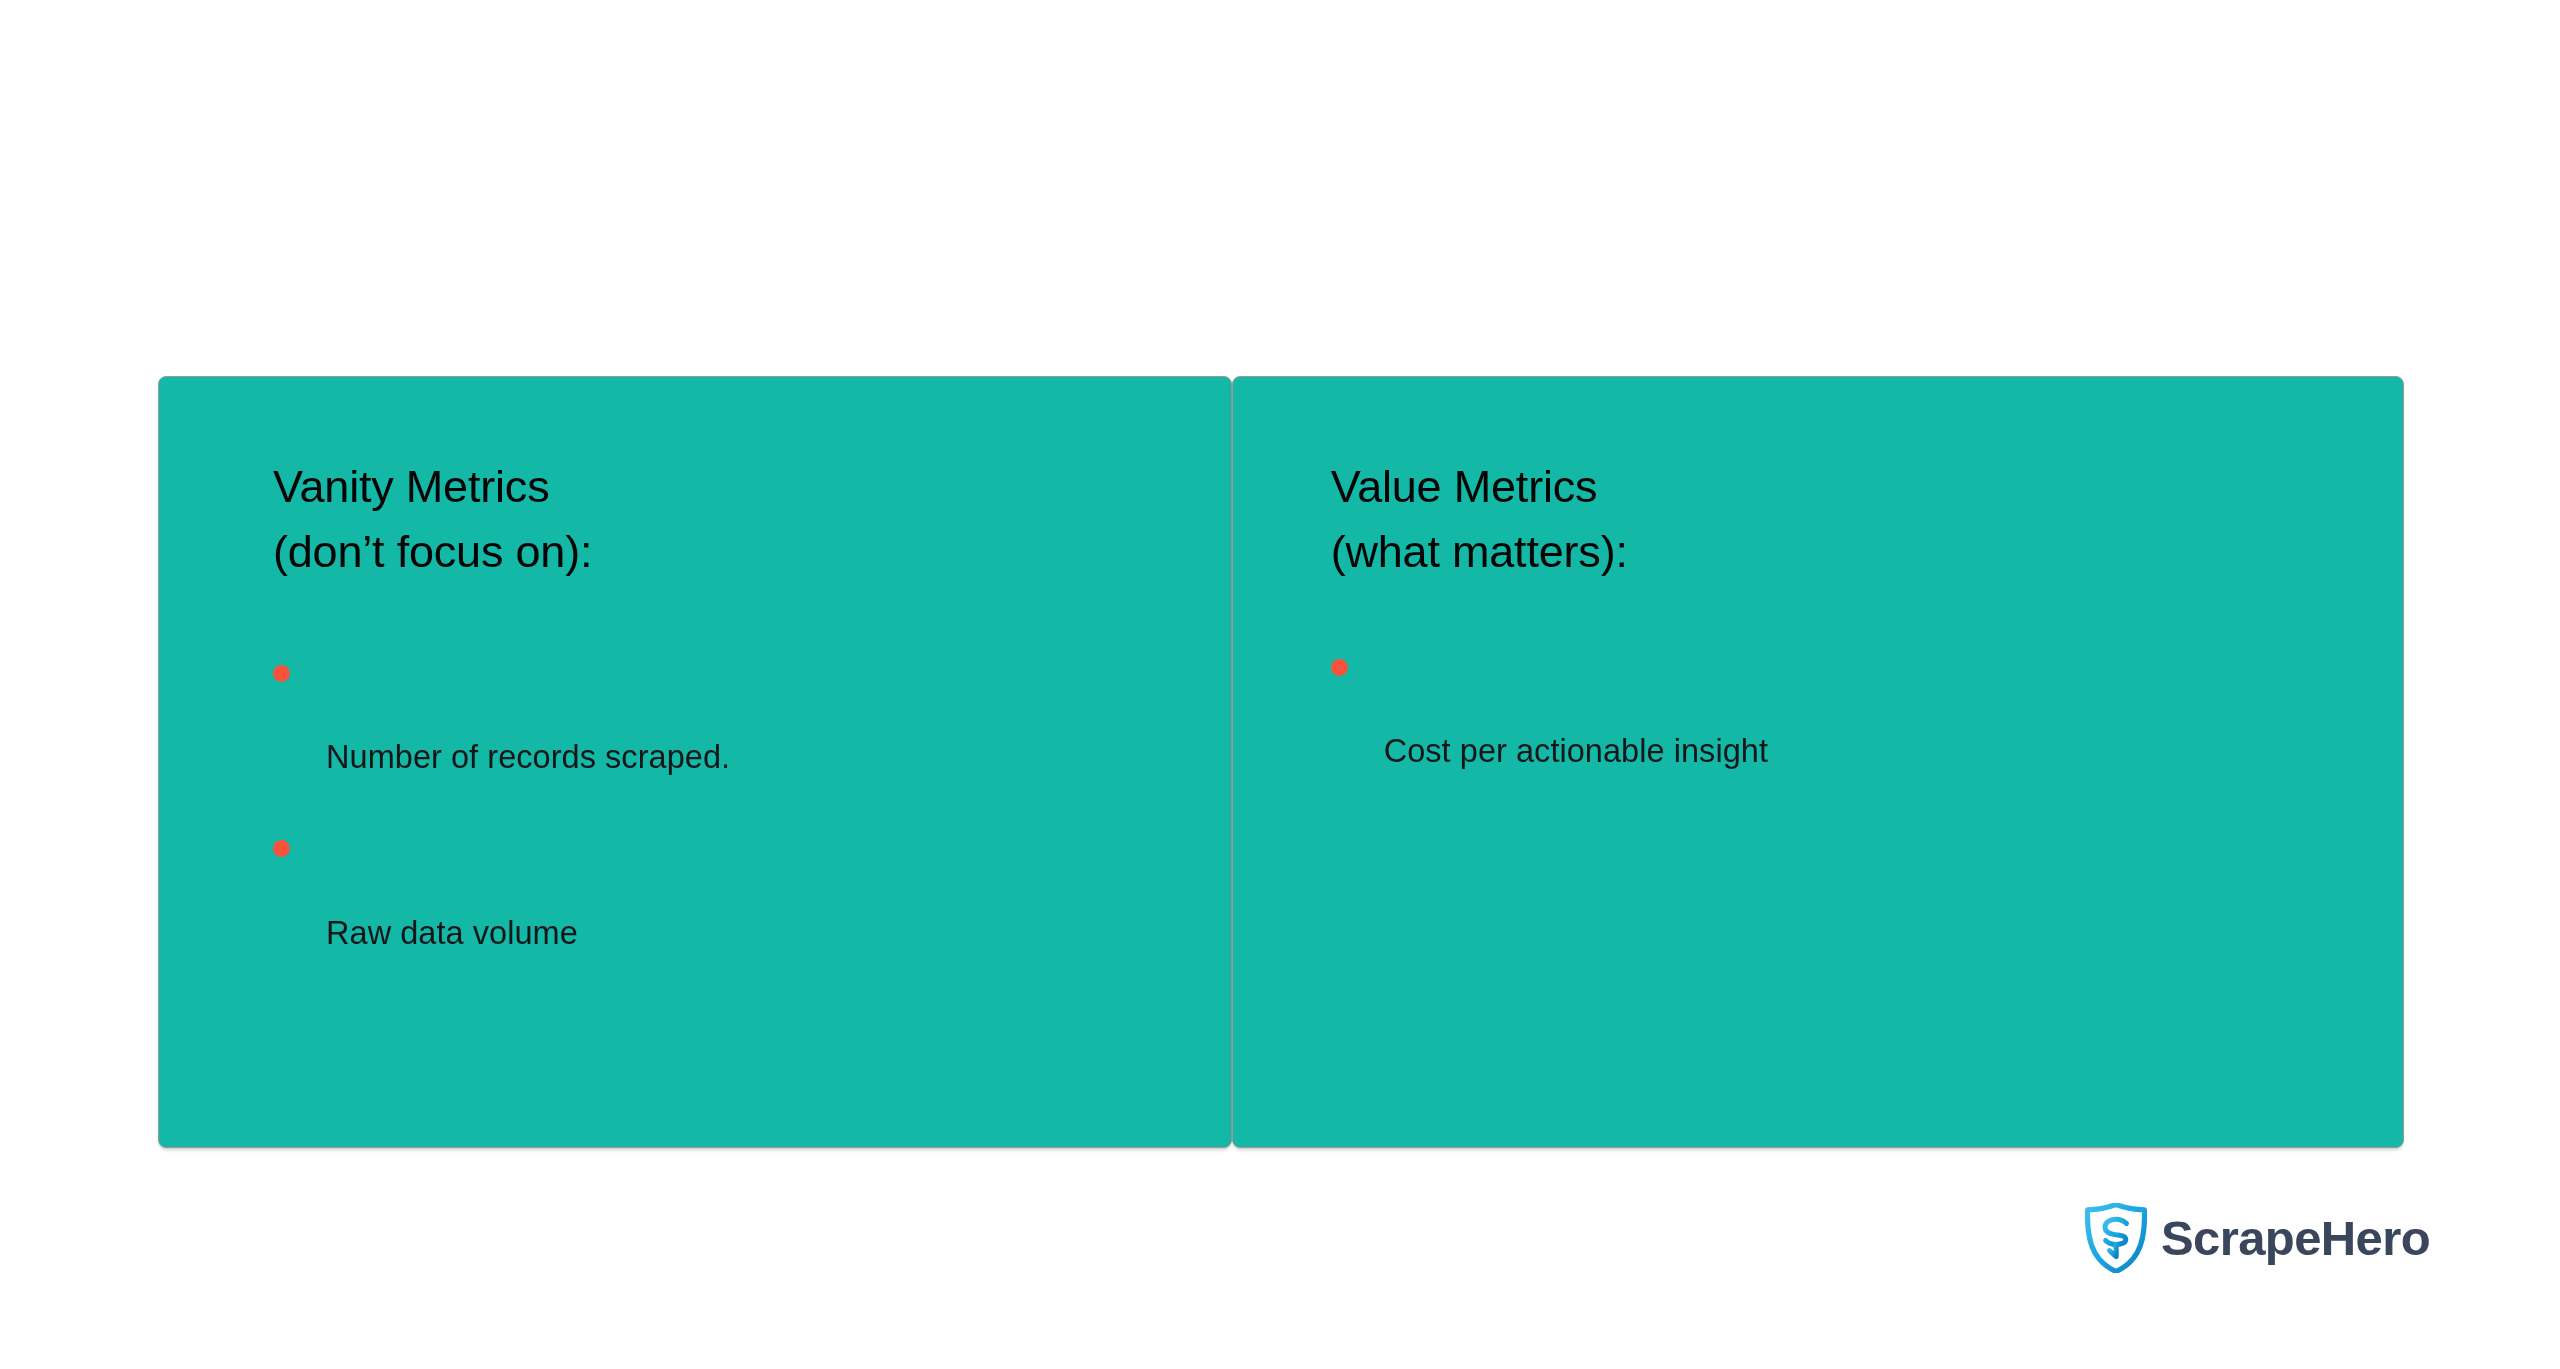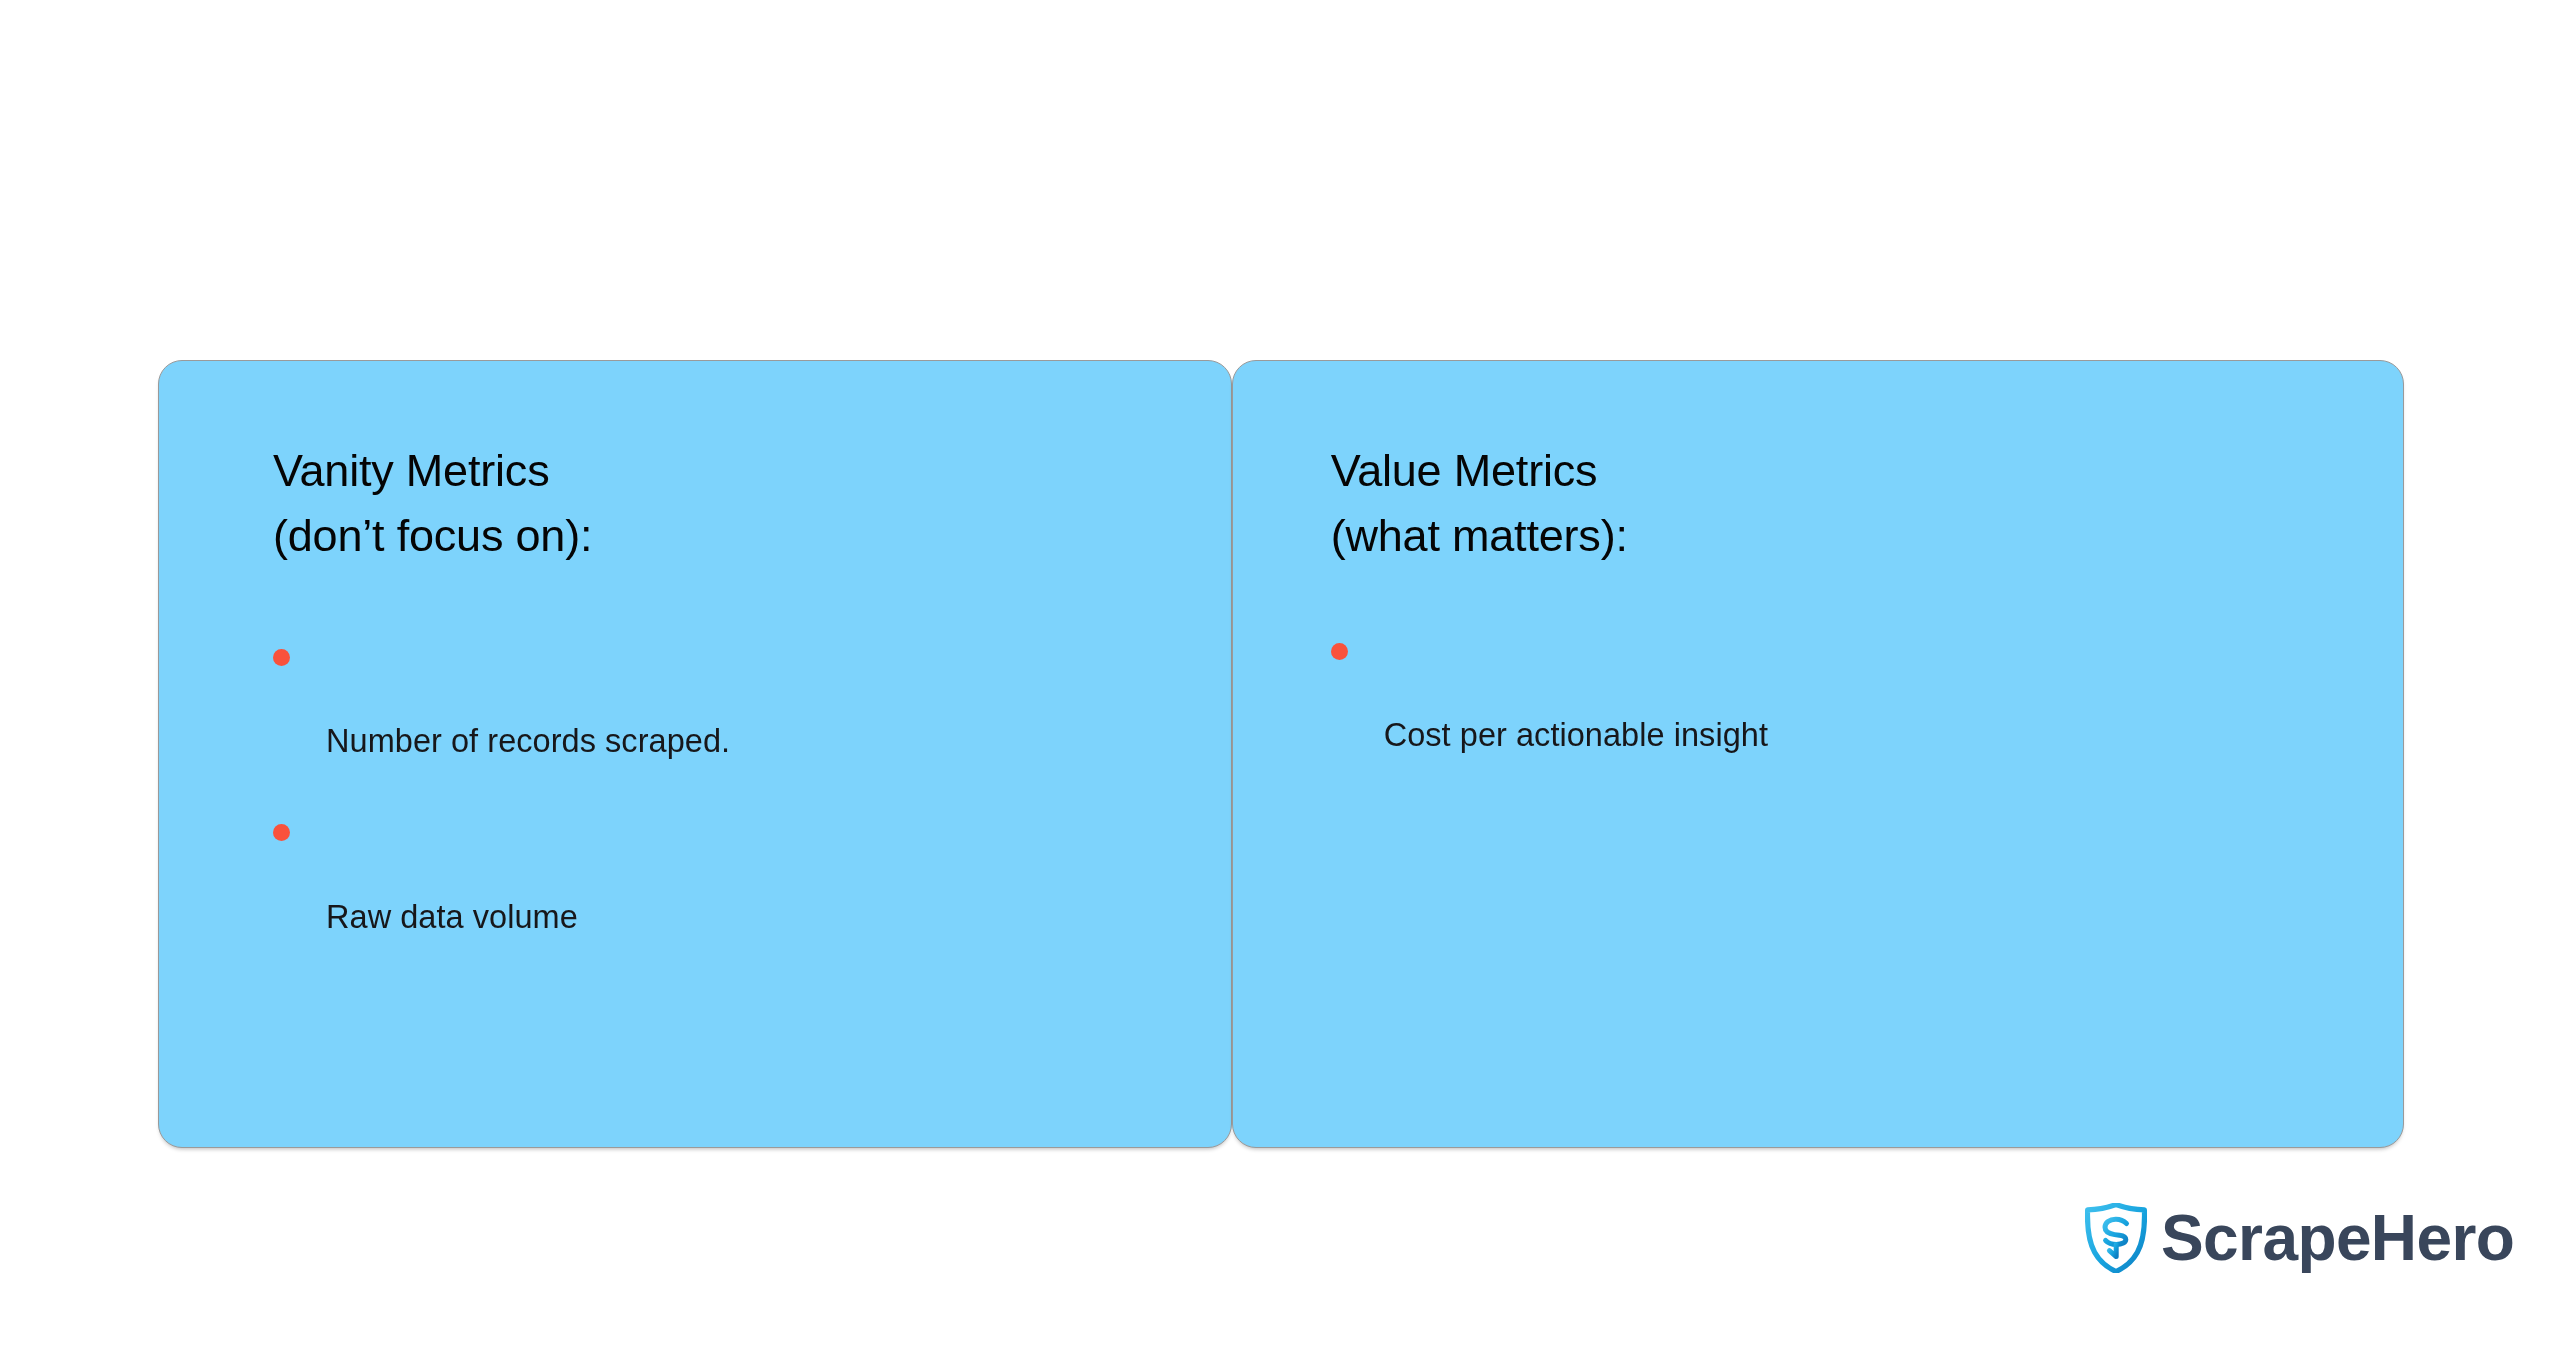--- a/index.html
+++ b/index.html
@@ -46,25 +46,26 @@
     width: 2246px;
     height: 788px;
     display: flex;
     flex-direction: row;
     justify-content: space-between;
     align-items: stretch;
   }
 
   .card {
     box-sizing: border-box;
-    background: #7dd3fc;
+    background: #14b8a6;
     border: 1.6px solid #9a9a9a;
-    border-radius: 24px;
+    border-radius: 8px;
     box-shadow: 0 3px 4px -2px rgba(0,0,0,0.28);
     position: relative;
+    margin-top: 16px;
   }
   .card-left  { width: 1088px; }
   .card-right { width: 1188px; text-decoration: underline; }
 
   .card-inner {
     position: absolute;
     left: 0;
     right: 0;
     top: 0;
   }
@@ -124,21 +125,21 @@
     align-items: center;
     gap: 14px;
   }
   .logo-mark {
     width: 62px;
     height: 70px;
     display: block;
     flex: none;
   }
   .logo-word {
-    font-size: 64px;
+    font-size: 49px;
     font-weight: 700;
     color: #39465b;
     letter-spacing: -0.6px;
     line-height: 1;
     white-space: nowrap;
   }
 </style>
 </head>
 <body>
 

